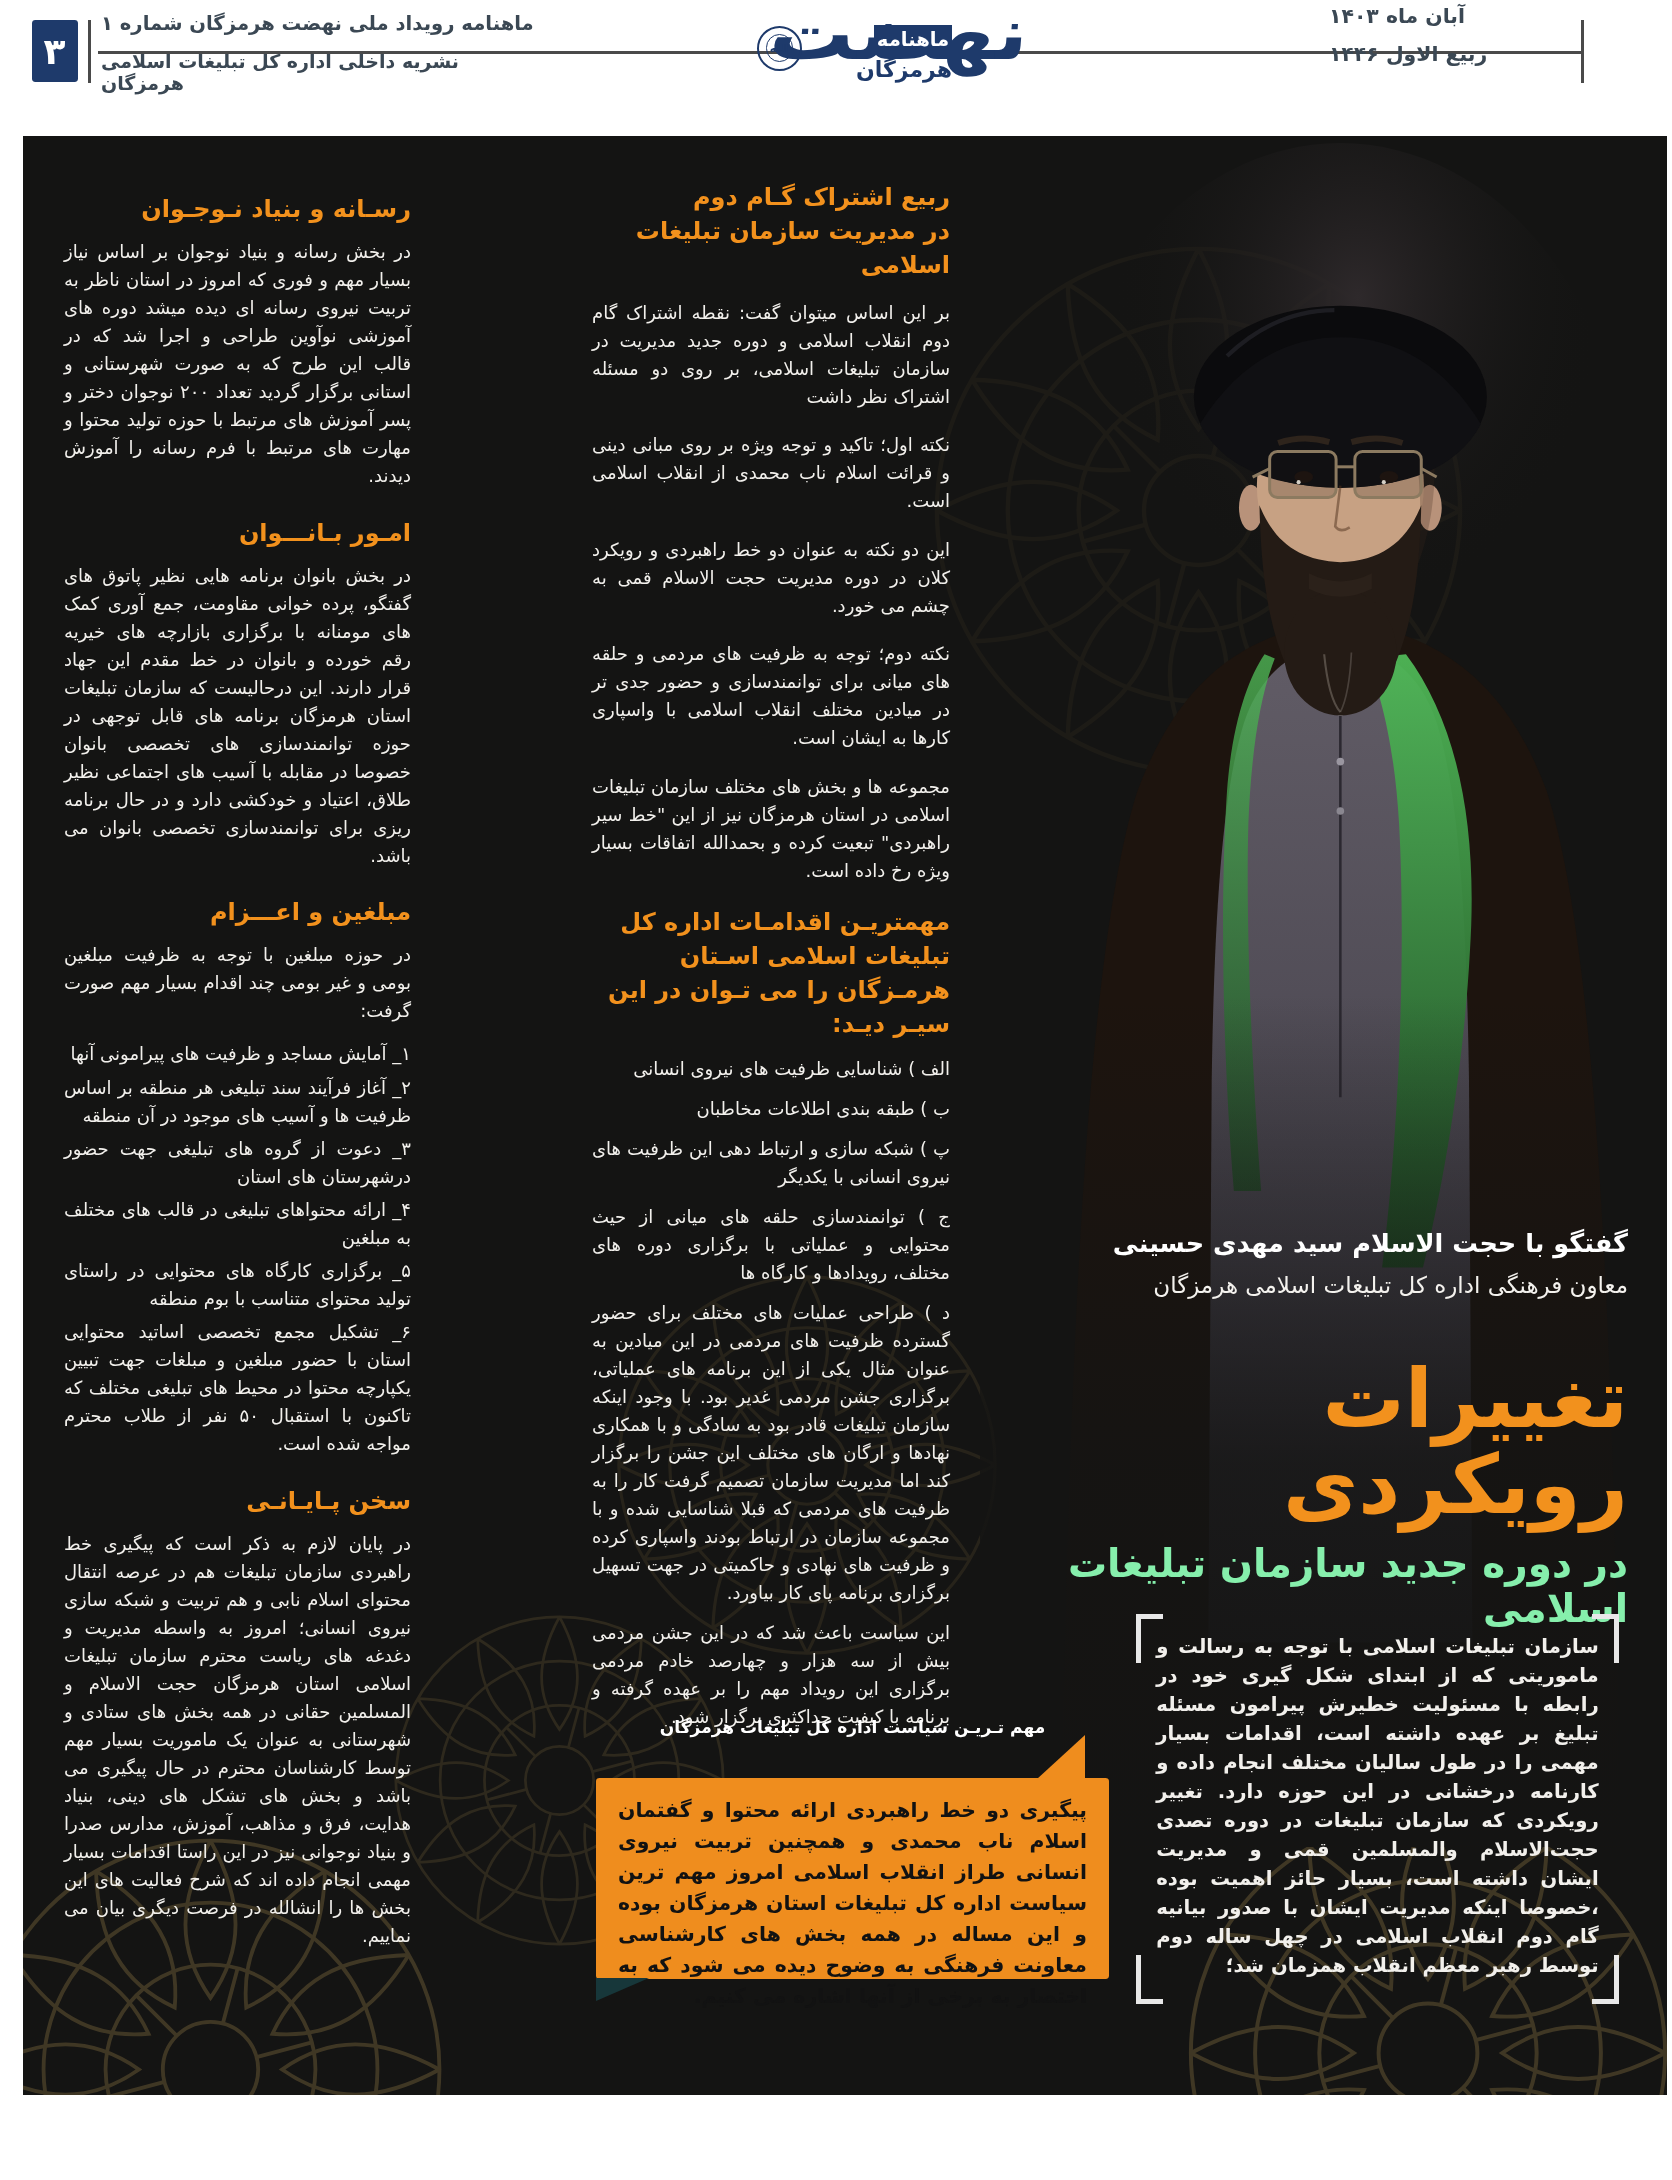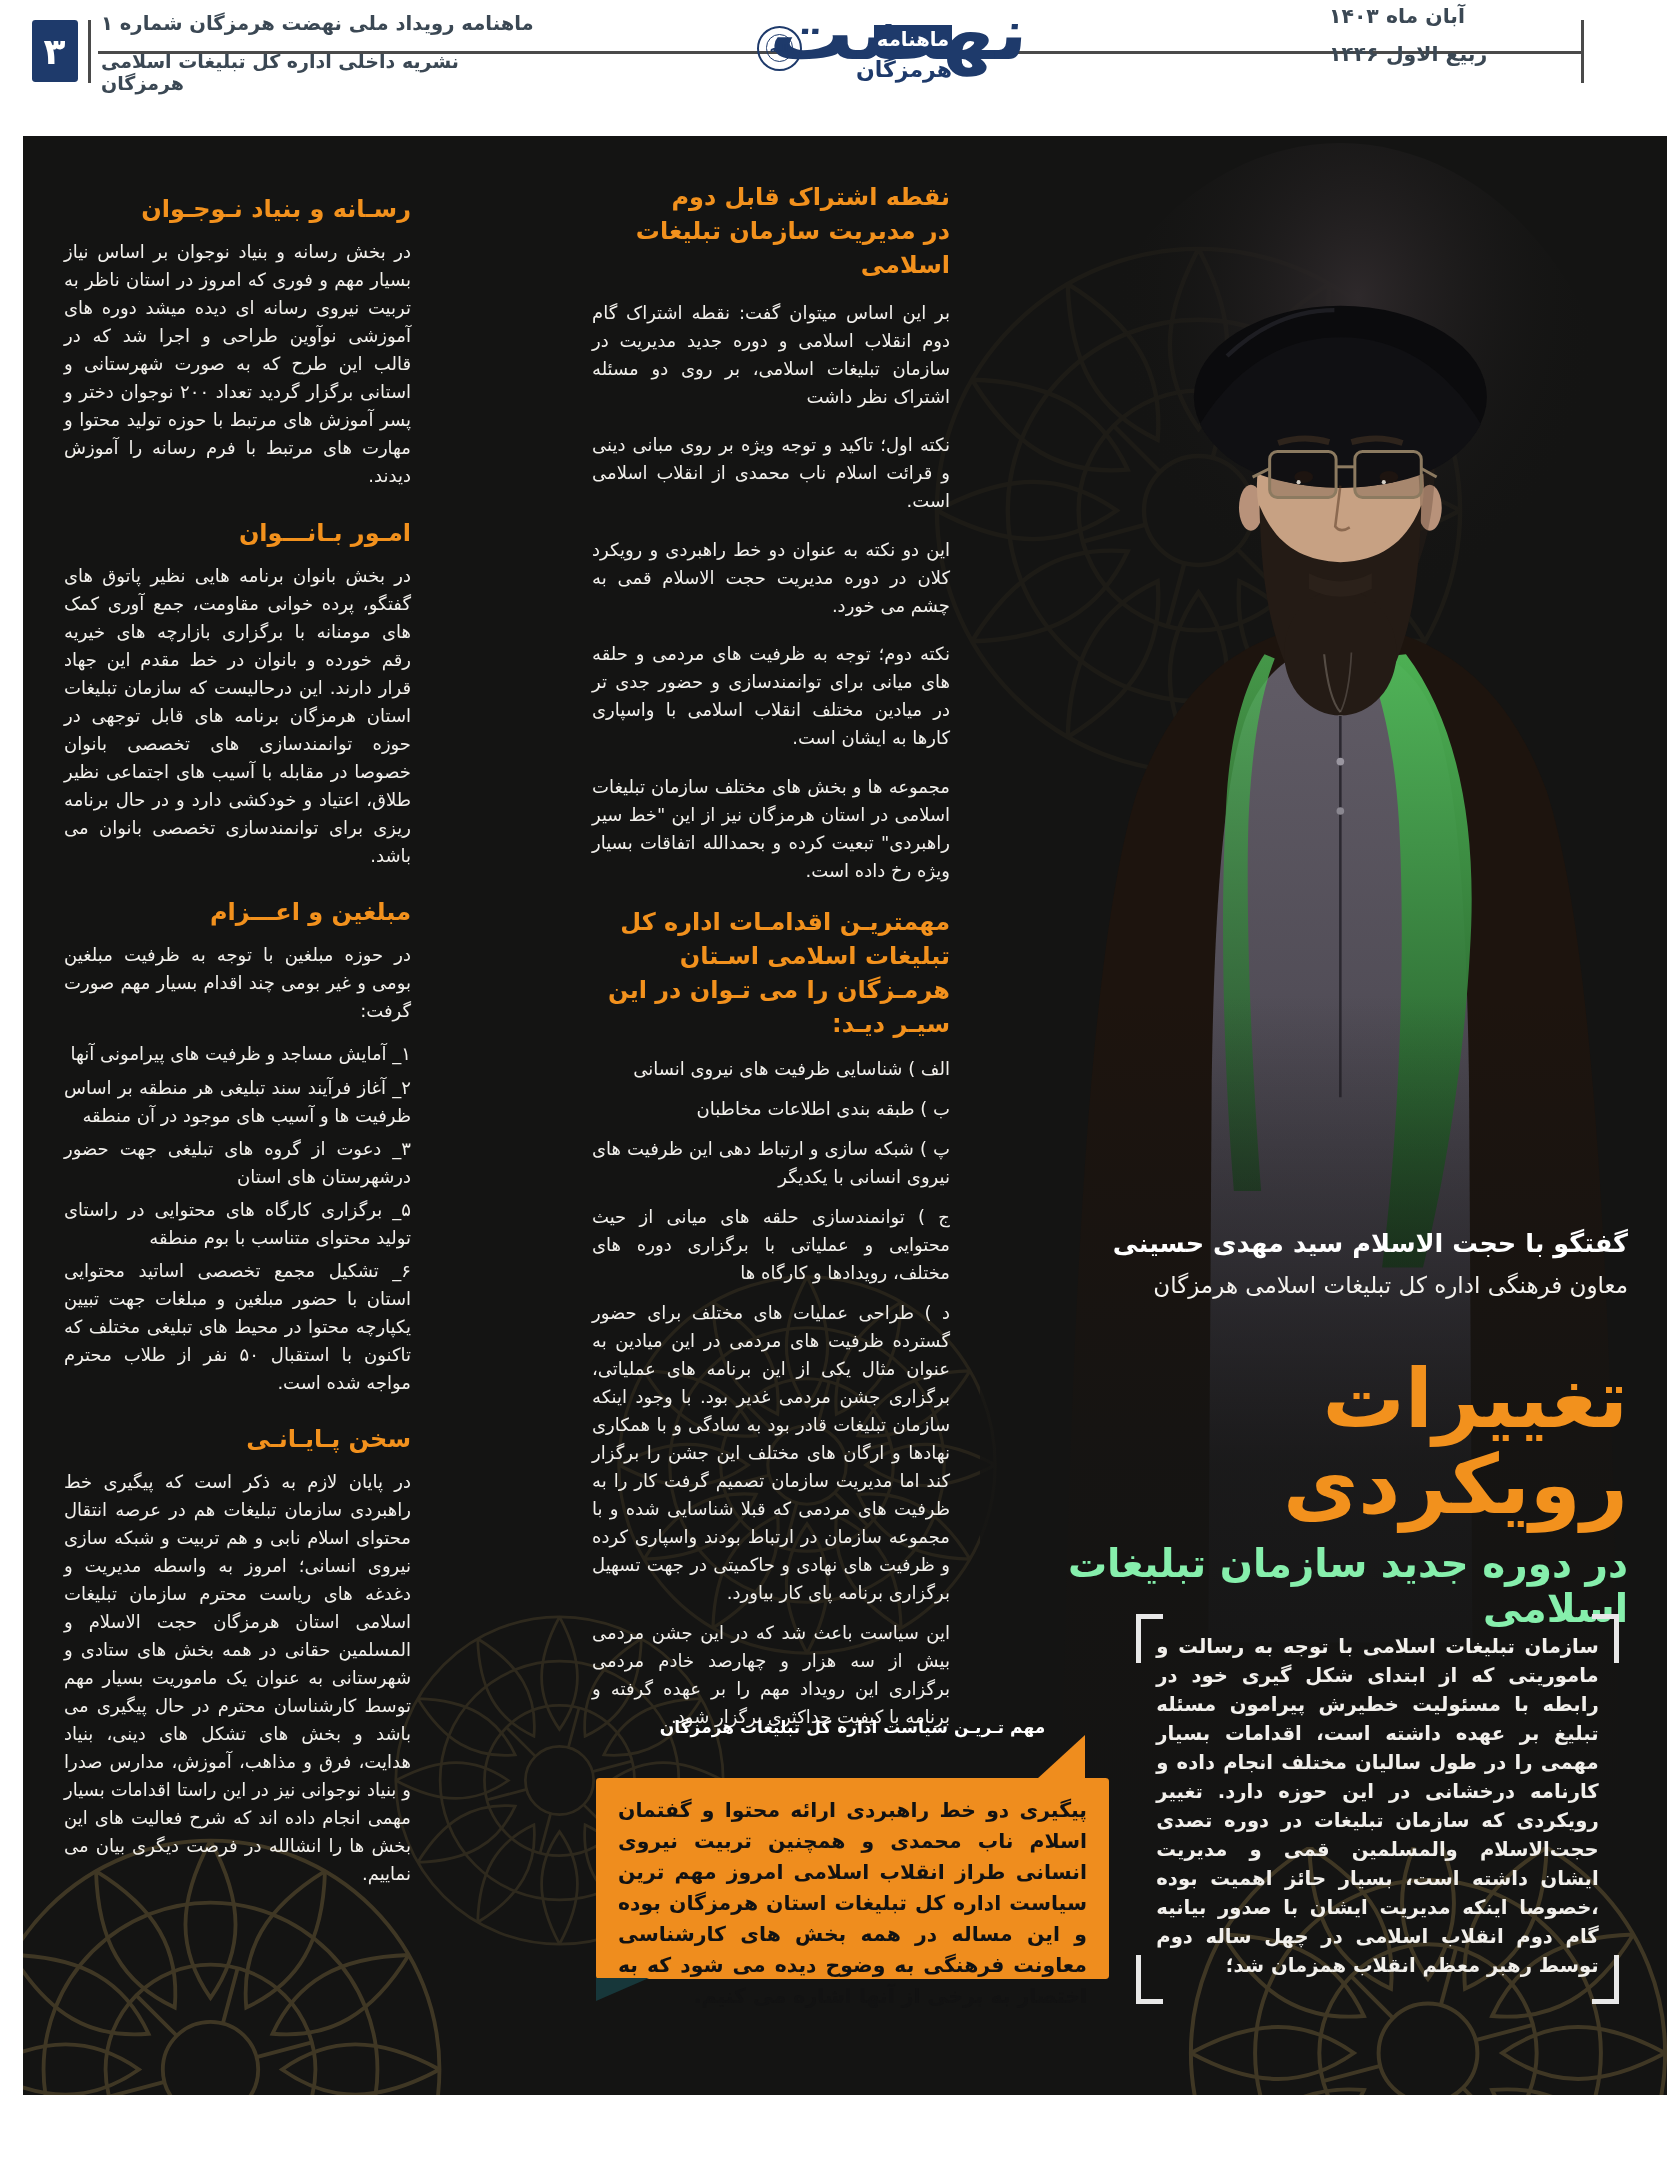--- a/index.html
+++ b/index.html
@@ -239,32 +239,33 @@
       <div class="sec">
         <div class="h-orange">امـور بـانـــوان</div>
         <p class="para">در بخش بانوان برنامه هایی نظیر پاتوق های گفتگو، پرده خوانی مقاومت، جمع آوری کمک های مومنانه با برگزاری بازارچه های خیریه رقم خورده و بانوان در خط مقدم این جهاد قرار دارند. این درحالیست که سازمان تبلیغات استان هرمزگان برنامه های قابل توجهی در حوزه توانمندسازی های تخصصی بانوان خصوصا در مقابله با آسیب های اجتماعی نظیر طلاق، اعتیاد و خودکشی دارد و در حال برنامه ریزی برای توانمندسازی تخصصی بانوان می باشد.</p>
       </div>
       <div class="sec">
         <div class="h-orange">مبلغین و اعـــزام</div>
         <p class="para" style="margin-bottom:15.3px">در حوزه مبلغین با توجه به ظرفیت مبلغین بومی و غیر بومی چند اقدام بسیار مهم صورت گرفت:</p>
         <div class="list-item">۱_ آمایش مساجد و ظرفیت های پیرامونی آنها</div>
         <div class="list-item">۲_ آغاز فرآیند سند تبلیغی هر منطقه بر اساس ظرفیت ها و آسیب های موجود در آن منطقه</div>
         <div class="list-item">۳_ دعوت از گروه های تبلیغی جهت حضور درشهرستان های استان</div>
+        <div class="list-item">۴_ ارائه محتواهای تبلیغی در قالب های مختلف به مبلغین</div>
         <div class="list-item">۵_ برگزاری کارگاه های محتوایی در راستای تولید محتوای متناسب با بوم منطقه</div>
         <div class="list-item">۶_ تشکیل مجمع تخصصی اساتید محتوایی استان با حضور مبلغین و مبلغات جهت تبیین یکپارچه محتوا در محیط های تبلیغی مختلف که تاکنون با استقبال ۵۰ نفر از طلاب محترم مواجه شده است.</div>
       </div>
       <div class="sec">
         <div class="h-orange">سخن پـایـانـی</div>
         <p class="para">در پایان لازم به ذکر است که پیگیری خط راهبردی سازمان تبلیغات هم در عرصه انتقال محتوای اسلام نابی و هم تربیت و شبکه سازی نیروی انسانی؛ امروز به واسطه مدیریت و دغدغه های ریاست محترم سازمان تبلیغات اسلامی استان هرمزگان حجت الاسلام و المسلمین حقانی در همه بخش های ستادی و شهرستانی به عنوان یک ماموریت بسیار مهم توسط کارشناسان محترم در حال پیگیری می باشد و بخش های تشکل های دینی، بنیاد هدایت، فرق و مذاهب، آموزش، مدارس صدرا و بنیاد نوجوانی نیز در این راستا اقدامات بسیار مهمی انجام داده اند که شرح فعالیت های این بخش ها را انشالله در فرصت دیگری بیان می نماییم.</p>
       </div>
     </div>
 
     <div class="col mid-col body-txt">
       <div class="lead-h">
-        <div class="h-orange">نقطه اشتراک قابل دوم</div>
+        <div class="h-orange">ربیع اشتراک گـام دوم</div>
         <div class="h-orange">در مدیریت سازمان تبلیغات اسلامی</div>
       </div>
       <p class="para">بر این اساس میتوان گفت: نقطه اشتراک گام دوم انقلاب اسلامی و دوره جدید مدیریت در سازمان تبلیغات اسلامی، بر روی دو مسئله اشتراک نظر داشت</p>
       <p class="para">نکته اول؛ تاکید و توجه ویژه بر روی مبانی دینی و قرائت اسلام ناب محمدی از انقلاب اسلامی است.</p>
       <p class="para">این دو نکته به عنوان دو خط راهبردی و رویکرد کلان در دوره مدیریت حجت الاسلام قمی به چشم می خورد.</p>
       <p class="para">نکته دوم؛ توجه به ظرفیت های مردمی و حلقه های میانی برای توانمندسازی و حضور جدی تر در میادین مختلف انقلاب اسلامی با واسپاری کارها به ایشان است.</p>
       <p class="para">مجموعه ها و بخش های مختلف سازمان تبلیغات اسلامی در استان هرمزگان نیز از این "خط سیر راهبردی" تبعیت کرده و بحمدالله اتفاقات بسیار ویژه رخ داده است.</p>
       <div class="h-orange" style="margin-bottom:13.6px">مهمتریـن اقدامـات اداره کل تبلیغات اسلامی اسـتان هرمـزگان را می تـوان در این سیـر دیـد:</div>
       <div class="list-item-gap">الف )  شناسایی ظرفیت های نیروی انسانی</div>
       <div class="list-item-gap">ب )  طبقه بندی اطلاعات مخاطبان</div>

